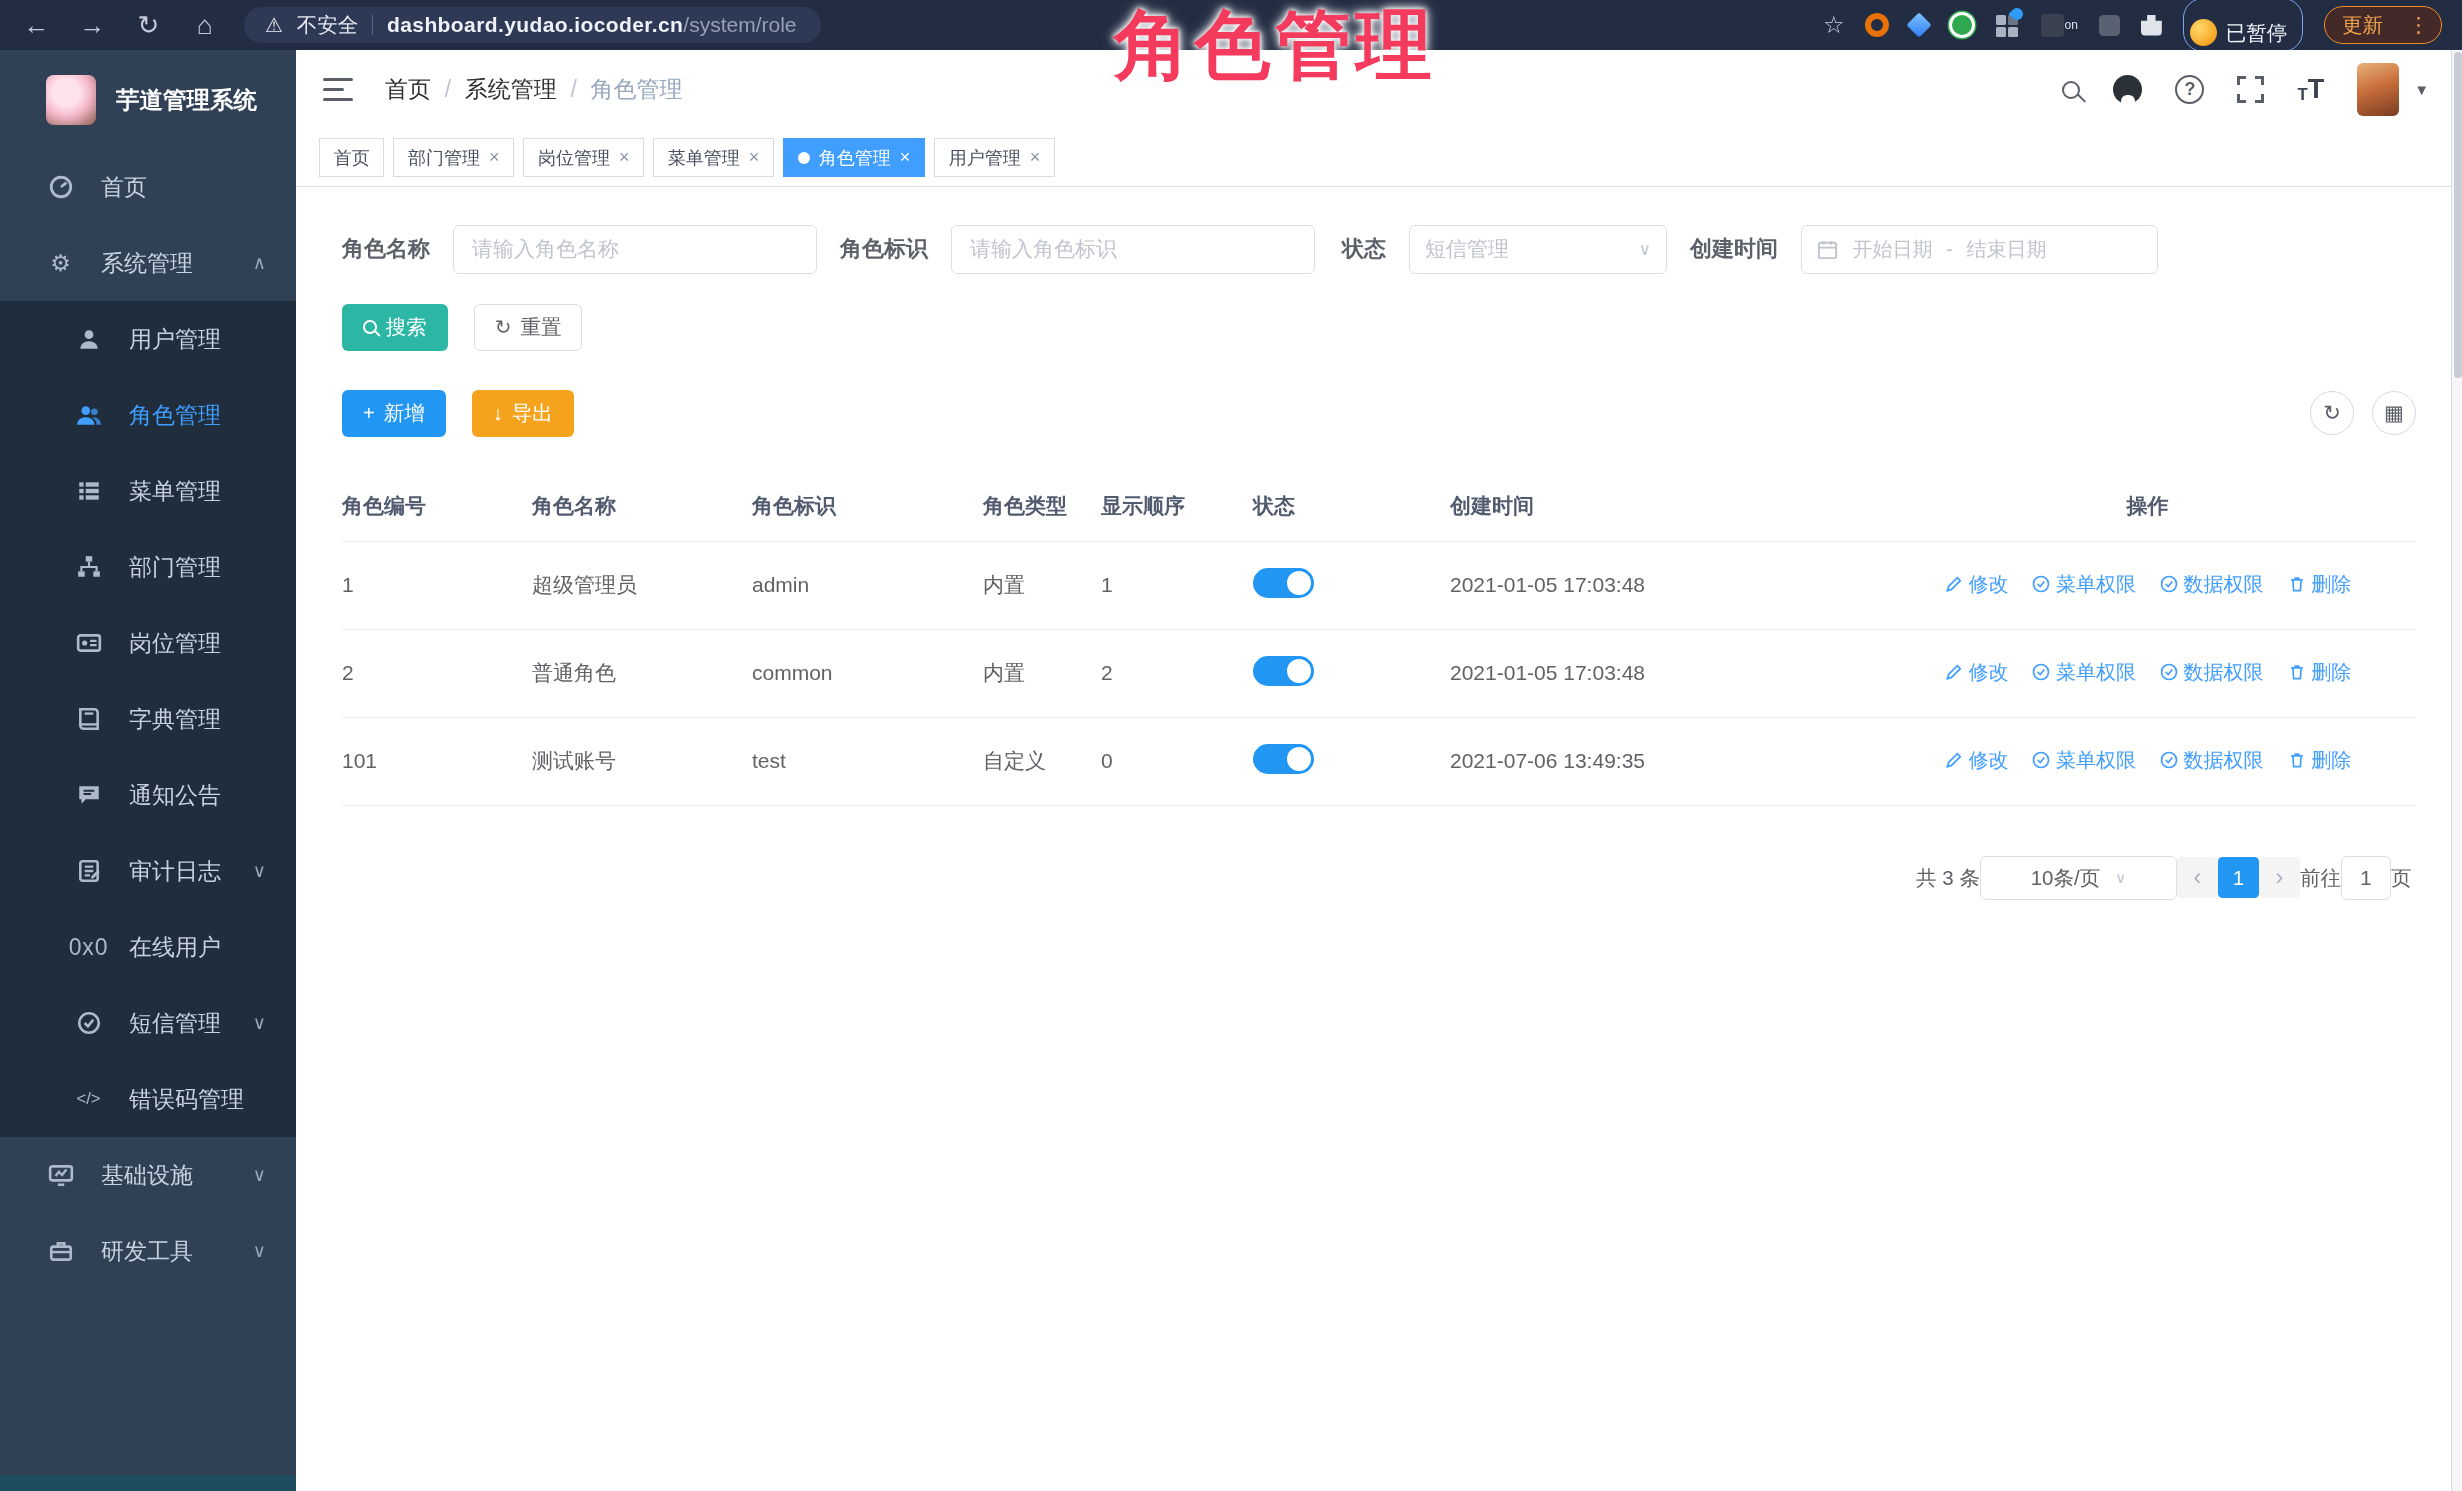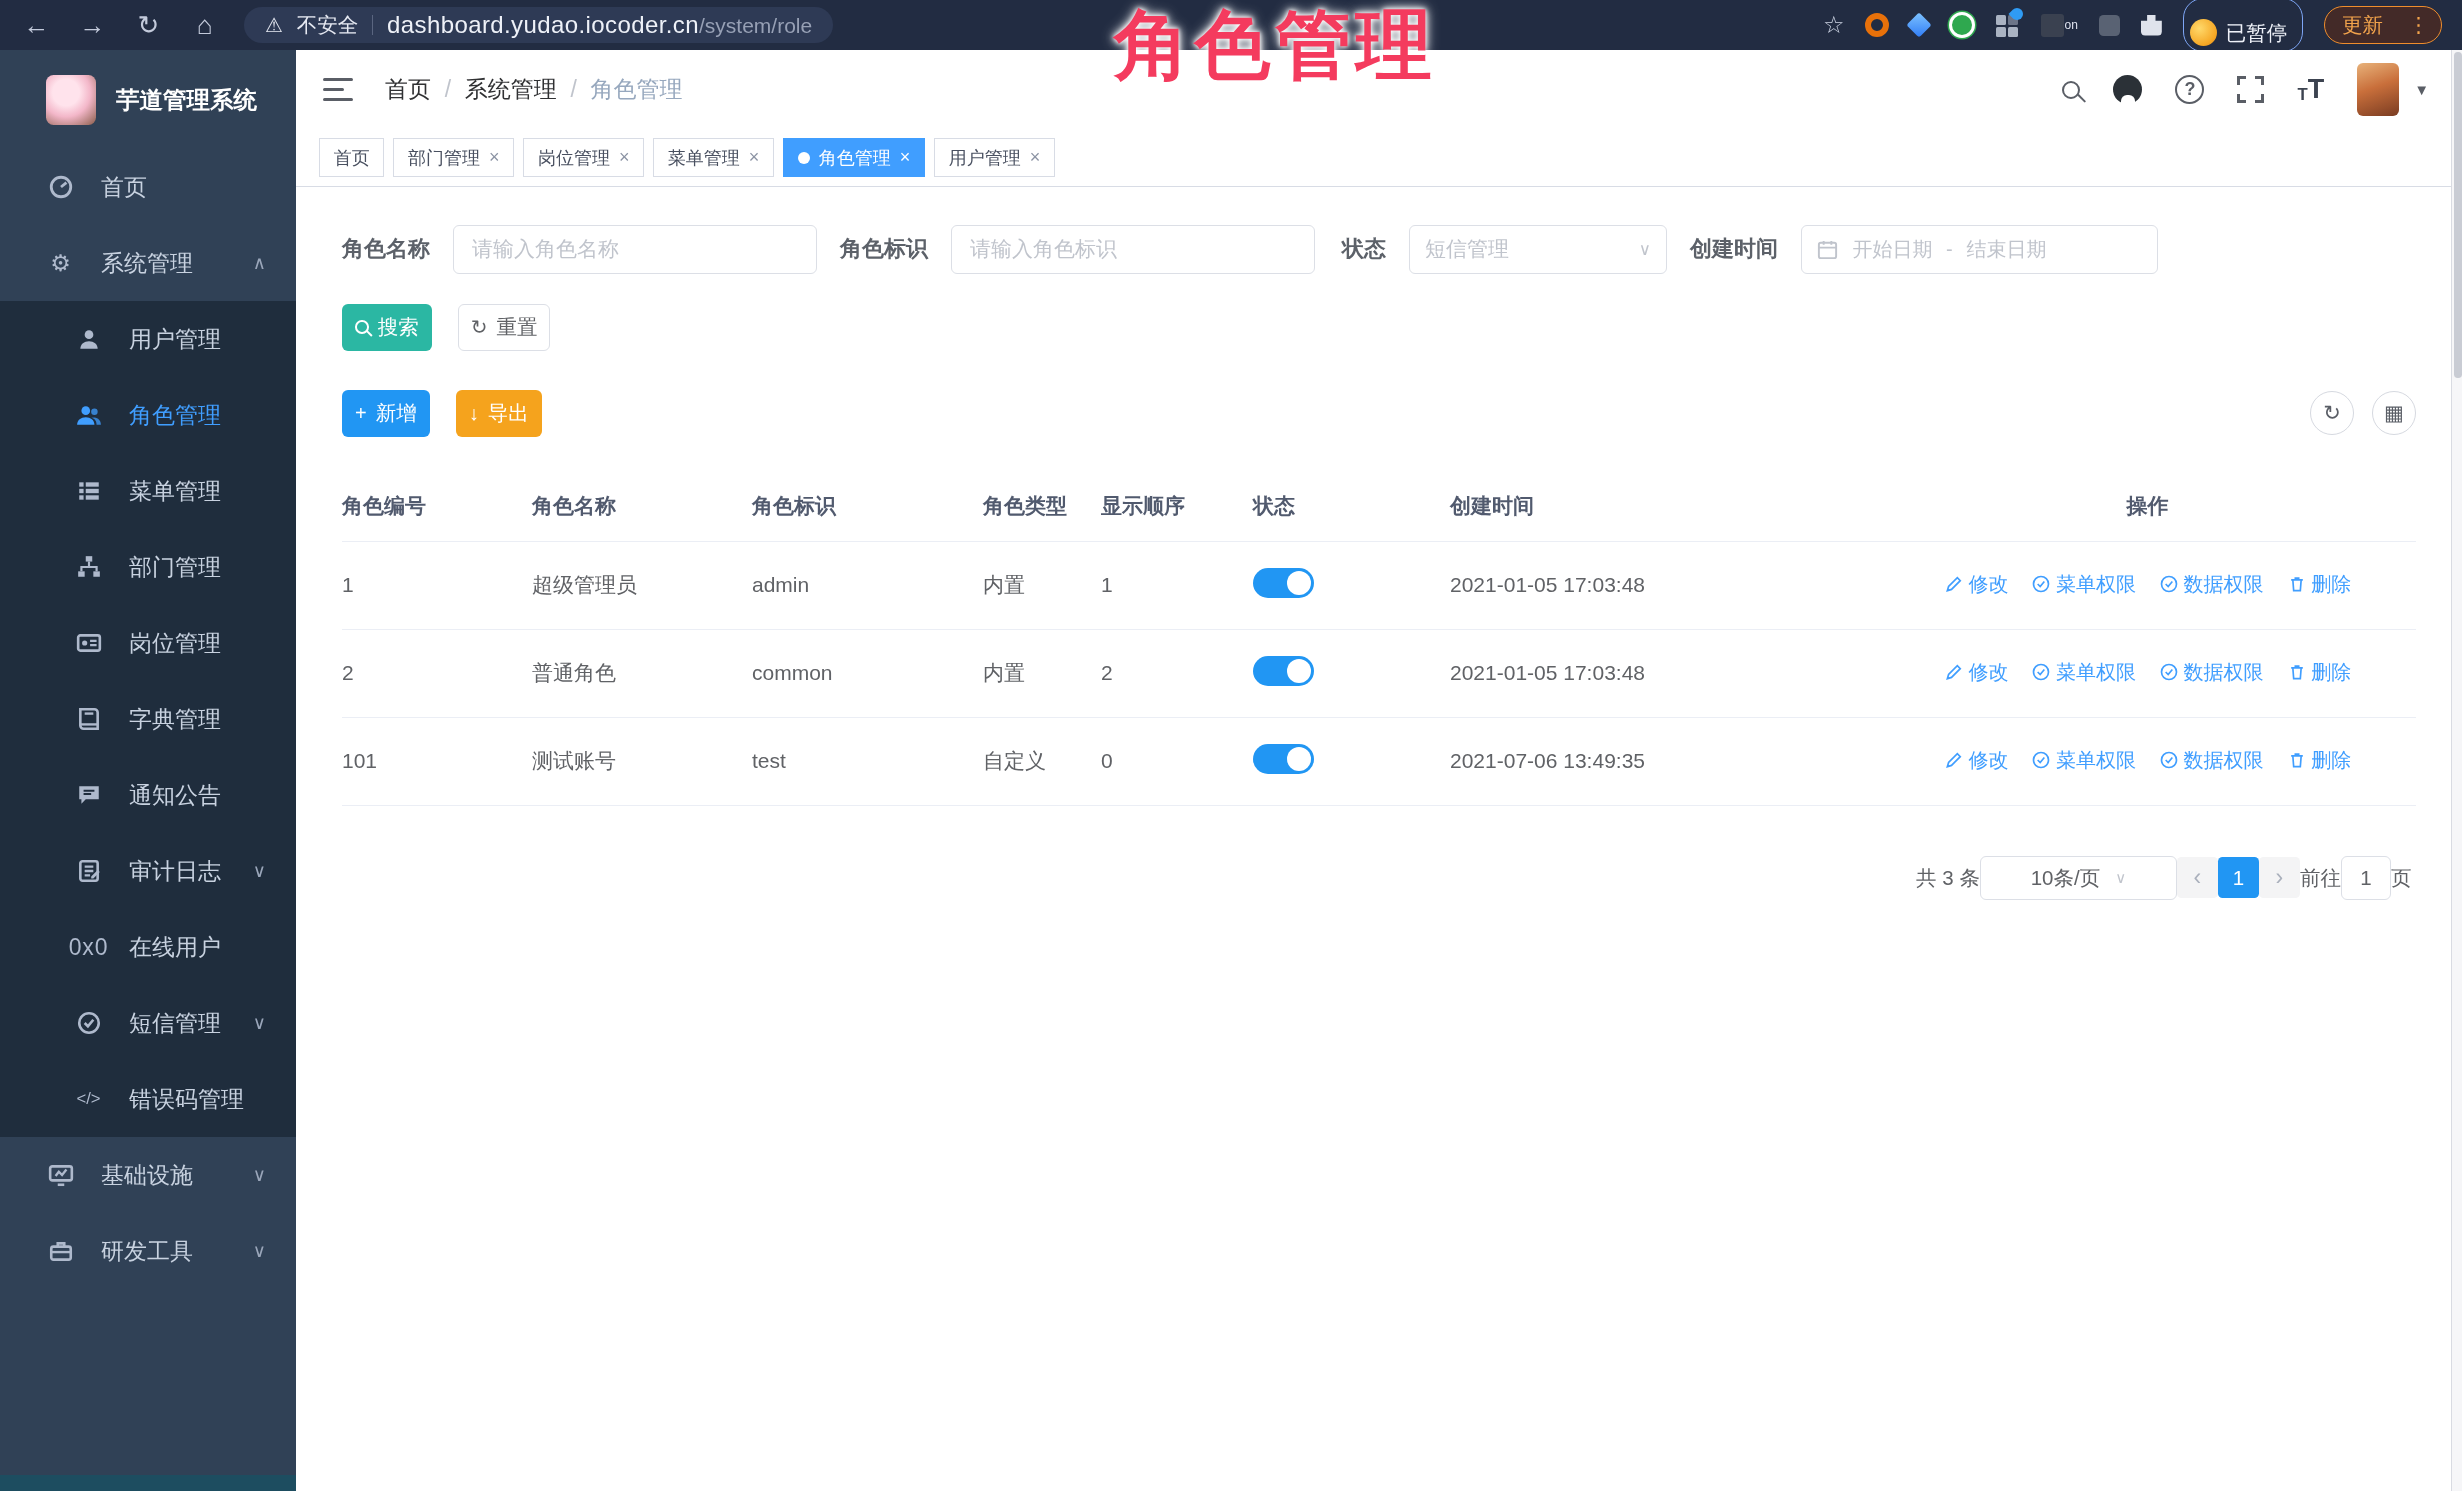--- a/index.html
+++ b/index.html
@@ -5,21 +5,21 @@
   * { margin:0; padding:0; box-sizing:border-box; }
   html,body { width:2462px; height:1492px; overflow:hidden; font-family:"Liberation Sans", sans-serif; background:#fff; }
 
   
   .browser-bar { position:relative; height:50px; background:#222c42; display:flex; align-items:center; padding:0 20px; gap:23px; color:#dfe3ee; }
   .nav-glyph { font-size:26px; color:#c3cadb; width:33px; text-align:center; }
   .url-pill { height:36px; min-width:577px; border-radius:18px; background:#2e3a55; display:flex; align-items:center; gap:13.7px; padding:0 21px; }
   .warn-glyph { font-size:20px; color:#e6e9f2; }
   .sec-text { font-size:20.5px; color:#e6e9f2; }
   .pill-div { width:1.5px; height:20px; background:#5a6580; }
-  .url-host { font-size:24px; color:#eef1f8; font-weight:normal; letter-spacing:0.4px; }
+  .url-host { font-size:21px; color:#eef1f8; font-weight:bold; letter-spacing:0.4px; }
   .url-path { font-size:21px; color:#97a0b5; }
   .chrome-right { margin-left:auto; display:flex; align-items:center; gap:21px; }
   .star-glyph { font-size:24px; color:#cdd4e3; }
   .ext { display:inline-flex; align-items:center; justify-content:center; position:relative; }
   .ext-orange { width:24px; height:24px; border:6.8px solid #e8710a; border-radius:50%; }
   .ext-gem { width:18px; height:18px; background:linear-gradient(135deg,#7ec3ff,#2f7cf6); transform:rotate(45deg); border-radius:3px; }
   .ext-green { width:26px; height:26px; background:#2fa84f; border-radius:50%; border:3px solid #fff; box-shadow:0 0 0 1.5px #2fa84f; color:#fff; font-size:15px; font-weight:bold; }
   .ext-grid { width:24px; height:24px; position:relative; }
   .ext-grid i { position:absolute; width:10px; height:10px; background:#aab3c2; border-radius:1.5px; }
   .ext-grid i:nth-child(1){left:0;top:1.5px;} .ext-grid i:nth-child(2){left:12px;top:1.5px;opacity:.55;} .ext-grid i:nth-child(3){left:0;top:13.7px;} .ext-grid i:nth-child(4){left:12px;top:13.7px;}
@@ -97,21 +97,21 @@
   .f-label { font-size:22px; font-weight:bold; color:#5c6169; white-space:nowrap; }
   .f-input { height:49px; border:1.5px solid #dcdfe6; border-radius:6px; font-size:21px; padding:0 18px; color:#606266; font-family:"Liberation Sans",sans-serif; }
   .f-input::placeholder { color:#c0c4cc; }
   .w-name { width:364px; } .w-key { width:364px; margin-right:4px; }
   .f-select { width:258px; height:49px; border:1.5px solid #dcdfe6; border-radius:6px; display:flex; align-items:center; padding:0 15px; color:#c0c4cc; font-size:21px; }
   .f-select .chev { margin-left:auto; color:#c0c4cc; font-size:16.7px; }
   .f-date { width:357px; height:49px; border:1.5px solid #dcdfe6; border-radius:6px; display:flex; align-items:center; gap:13.7px; padding:0 13.7px; color:#c0c4cc; font-size:20px; }
   .cal svg { width:23px; height:23px; display:block; }
   .btn-row { display:flex; align-items:center; gap:26px; }
   .r1 { margin-top:30px; } .r2 { margin-top:39px; }
-  .btn { height:47px; border-radius:6px; border:0.8px solid transparent; display:inline-flex; align-items:center; gap:9px; padding:0 12px; font-size:20.5px; cursor:pointer; font-family:"Liberation Sans",sans-serif; }
+  .btn { height:47px; border-radius:6px; border:0.8px solid transparent; display:inline-flex; align-items:center; gap:9px; padding:0 20px; font-size:20.5px; cursor:pointer; font-family:"Liberation Sans",sans-serif; }
   .btn-search { background:#2bb7a3; color:#fff; }
   .btn-reset { background:#fff; border-color:#dcdfe6; color:#606266; }
   .btn-add { background:#2196f3; color:#fff; }
   .btn-export { background:#f5a31d; color:#fff; }
   .bi { font-size:20px; line-height:1; }
   .mag-s { width:13.7px; height:13.7px; border:2.3px solid #fff; border-radius:50%; position:relative; }
   .mag-s::after { content:""; position:absolute; width:7.6px; height:2.3px; background:#fff; transform:rotate(45deg); right:-6px; bottom:-2.3px; }
   .tool-circles { margin-left:auto; display:flex; gap:18px; }
   .circle-btn { width:44px; height:44px; border:0.8px solid #d6d9e0; border-radius:50%; background:#fff; color:#5a5e66; font-size:21px; display:flex; align-items:center; justify-content:center; cursor:pointer; }
 

